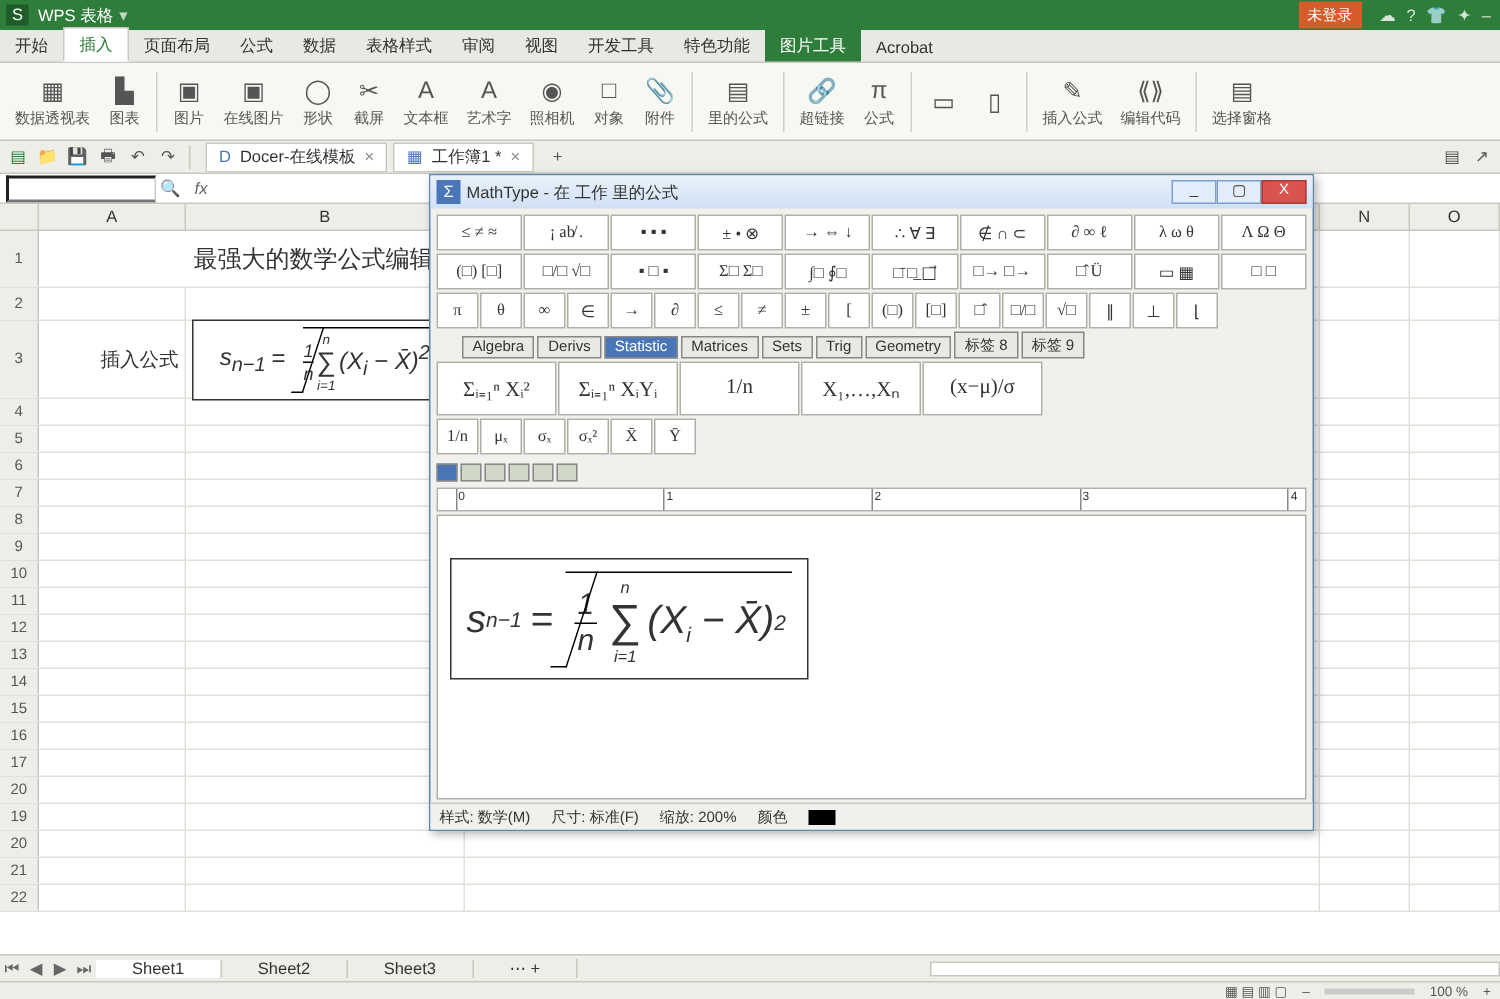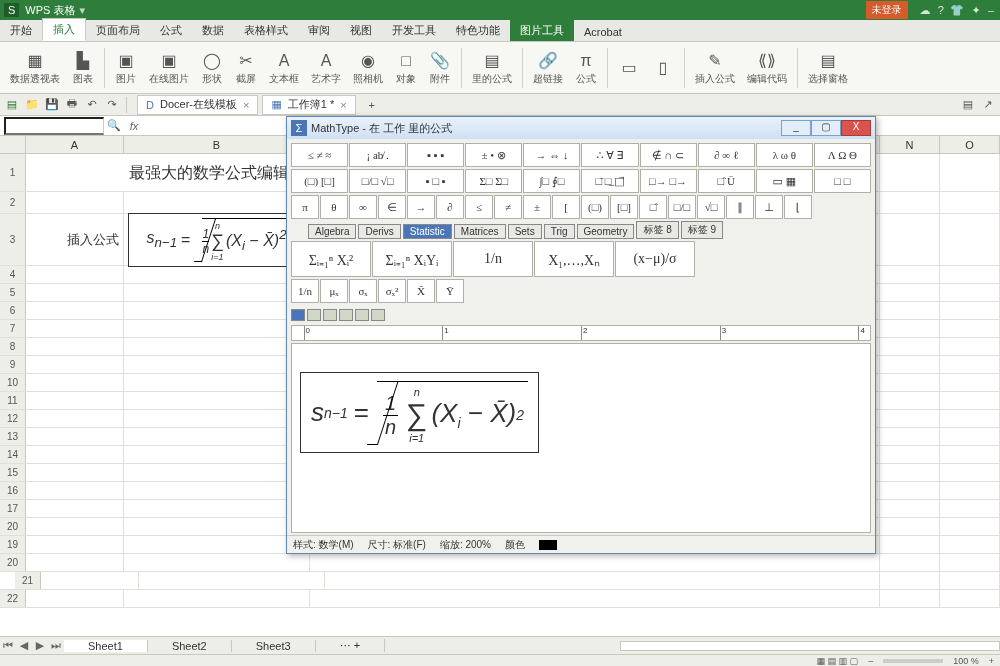--- a/index.html
+++ b/index.html
@@ -425,21 +425,21 @@
         <div class="cell" style="width: 60px; height: 18px;"></div>
       </div>
       <div class="row" style="height: 18px;">
         <div class="rh" style="line-height: 18px;">20</div>
         <div class="cell" style="width: 98px; height: 18px;"></div>
         <div class="cell" style="width: 186px; height: 18px;"></div>
         <div class="cell" style="flex: 1 1 0%; height: 18px;"></div>
         <div class="cell" style="width: 60px; height: 18px;"></div>
         <div class="cell" style="width: 60px; height: 18px;"></div>
       </div>
-      <div class="row" style="height: 18px; padding-left: 15px;">
+      <div class="row" style="height: 18px;">
         <div class="rh" style="line-height: 18px;">21</div>
         <div class="cell" style="width: 98px; height: 18px;"></div>
         <div class="cell" style="width: 186px; height: 18px;"></div>
         <div class="cell" style="flex: 1 1 0%; height: 18px;"></div>
         <div class="cell" style="width: 60px; height: 18px;"></div>
         <div class="cell" style="width: 60px; height: 18px;"></div>
       </div>
       <div class="row" style="height: 18px;">
         <div class="rh" style="line-height: 18px;">22</div>
         <div class="cell" style="width: 98px; height: 18px;"></div>

